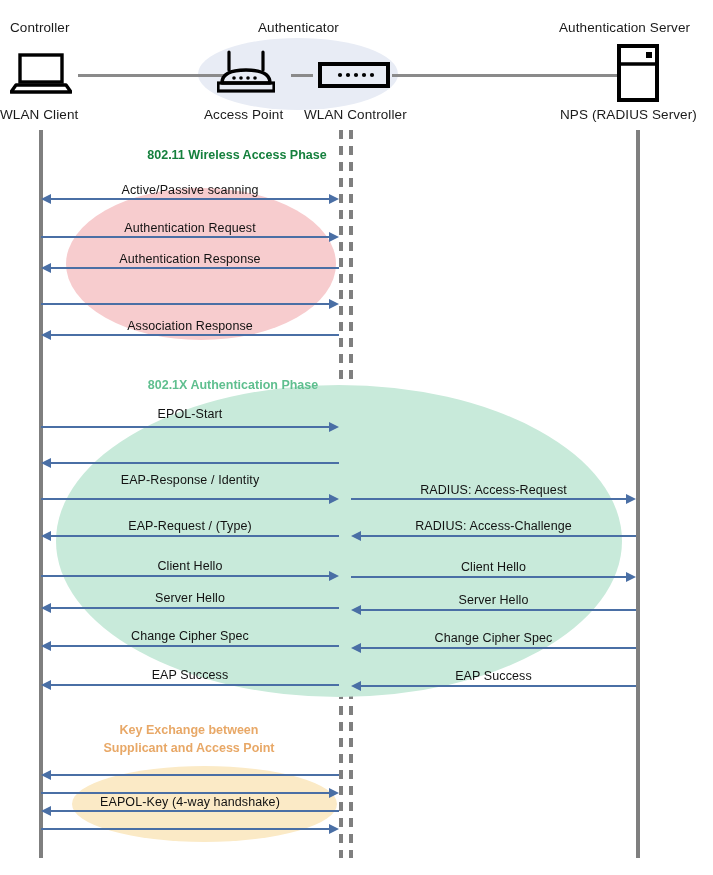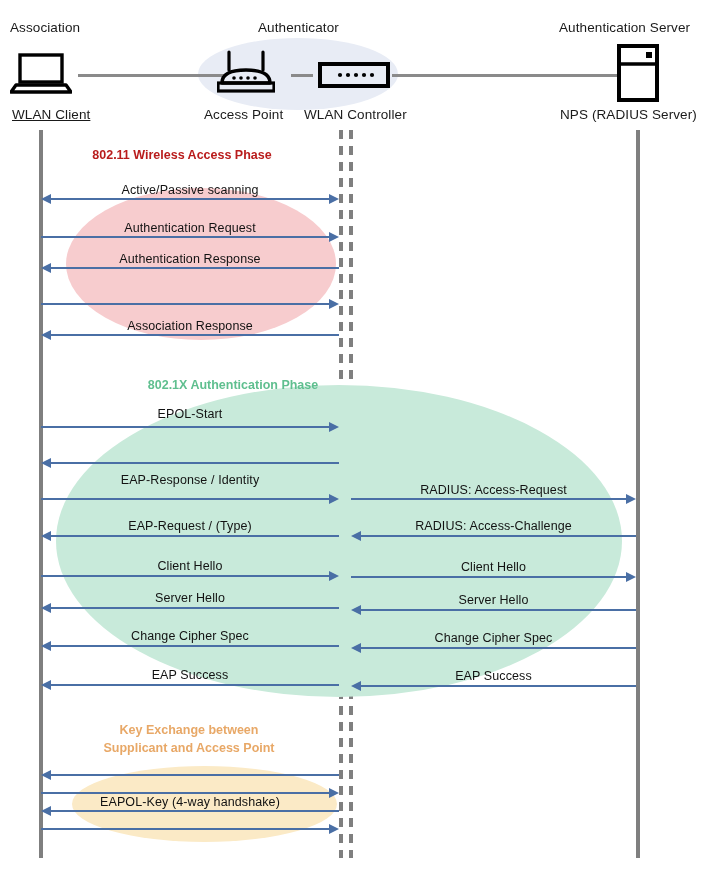--- a/index.html
+++ b/index.html
@@ -109,28 +109,28 @@
 <body>
 
 <div id="stage">
 
   <div class="auth-blob" style="left:198px; top:38px; width:200px; height:72px;"></div>
 
   <div class="hwire" style="left:78px;  top:74px; width:148px;"></div>
   <div class="hwire" style="left:291px; top:74px; width:22px;"></div>
   <div class="hwire" style="left:392px; top:74px; width:228px;"></div>
 
-  <div class="actor-title" style="left:10px; top:20px;">Association</div>
+  <div class="actor-title" style="left:10px; top:20px;">Controller</div>
   <div class="icon-wrap" style="left:10px; top:52px; width:62px; height:42px;">
     <svg width="62" height="42" viewBox="0 0 62 42">
       <rect x="10" y="3" width="42" height="27" fill="none" stroke="#000" stroke-width="3.4"></rect>
       <path d="M6 33 L56 33 L61 40 L1 40 Z" fill="none" stroke="#000" stroke-width="3.4" stroke-linejoin="round"></path>
     </svg>
   </div>
-  <div class="actor-sublabel" style="left:12px; top:107px;text-decoration:underline;">WLAN Client</div>
+  <div class="actor-sublabel" style="left:0; top:107px;">WLAN Client</div>
 
   <div class="actor-title" style="left:258px; top:20px;">Authenticator</div>
   <div class="icon-wrap" style="left:217px; top:50px; width:58px; height:44px;">
     <svg width="58" height="44" viewBox="0 0 58 44">
       <path d="M12 20 L12 2" stroke="#000" stroke-width="3.2" stroke-linecap="round"></path>
       <path d="M46 20 L46 2" stroke="#000" stroke-width="3.2" stroke-linecap="round"></path>
       <path d="M5 33 Q5 20 29 20 Q53 20 53 33 Z" fill="none" stroke="#000" stroke-width="3.4" stroke-linejoin="round"></path>
       <rect x="1" y="33" width="56" height="8" fill="none" stroke="#000" stroke-width="3.2"></rect>
       <circle cx="17" cy="28" r="1.8" fill="#000"></circle>
       <circle cx="24" cy="28" r="1.8" fill="#000"></circle>
@@ -166,21 +166,21 @@
   <div class="lifeline-dashed" style="left:339px; top:130px; height:728px;"></div>
   <div class="lifeline-dashed" style="left:349px; top:130px; height:728px;"></div>
   <div class="lifeline-solid" style="left:636px; top:130px; height:728px;"></div>
 
   <div class="phase-blob" style="left:66px; top:188px; width:270px; height:152px; background:#f7ccce;"></div>
 
   <div class="phase-blob" style="left:56px; top:385px; width:566px; height:312px; background:#c8eada;"></div>
 
   <div class="phase-blob" style="left:72px; top:766px; width:265px; height:76px; background:#fbeac6;"></div>
 
-  <div class="phase-title" style="left:32px; top:147px; width:300px; color:#b91c1c;">802.11 Wireless Access Phase</div>
+  <div class="phase-title" style="left:43px; top:147px; width:300px; color:#15803d;padding-left:44px;">802.11 Wireless Access Phase</div>
 
   <div class="phase-title" style="left:39px; top:377px; width:300px; color:#5fbf8f;padding-left:44px;">802.1X Authentication Phase</div>
 
   <div class="phase-title" style="left:39px; top:722px; width:300px; color:#e8a867;">Key Exchange between
 Supplicant and Access Point</div>
 
   <div class="msg-label" style="left:41px; top:183px; width:298px;">Active/Passive scanning</div>
   <div class="msg-line" style="left:49px; top:198px; width:282px;"></div>
   <div class="msg-head right" style="left:329px; top:194px;"></div>
   <div class="msg-head left" style="left:41px;  top:194px;"></div>

